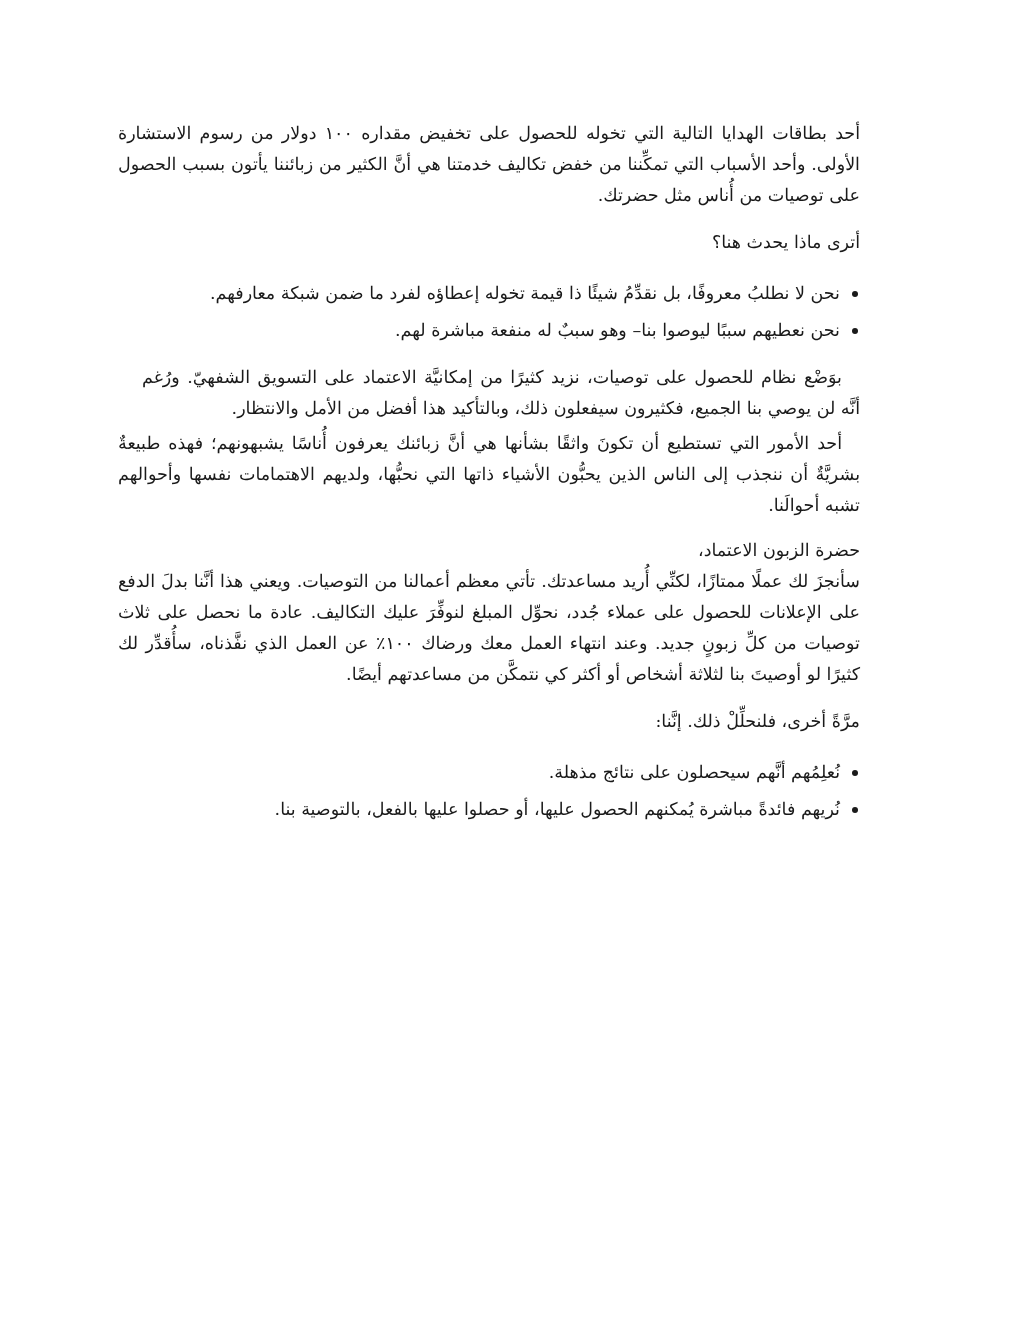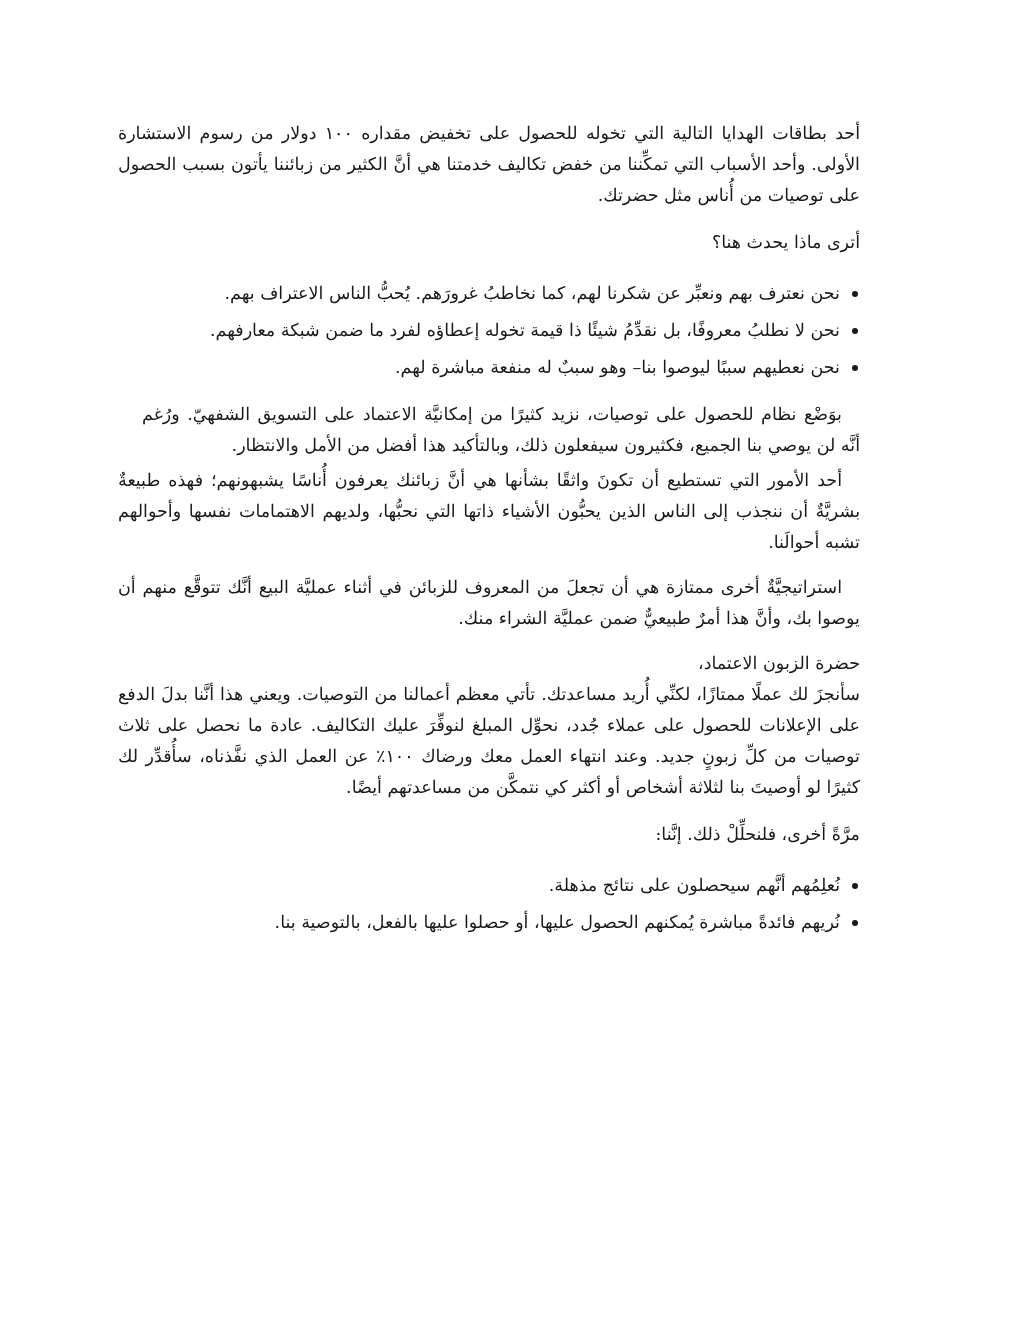--- a/index.html
+++ b/index.html
@@ -70,37 +70,32 @@
 
 <div class="page">
 
   <p class="para">أحد بطاقات الهدايا التالية التي تخوله للحصول على تخفيض مقداره ١٠٠ دولار من رسوم الاستشارة الأولى. وأحد الأسباب التي تمكِّننا من خفض تكاليف خدمتنا هي أنَّ الكثير من زبائننا يأتون بسبب الحصول على توصيات من أُناس مثل حضرتك.</p>
 
   <p class="question">أترى ماذا يحدث هنا؟</p>
 
   <ul class="bullets">
     <li>
       <span class="bullet-dot"></span>
-      <span>نحن نعترف بهم ونعبِّر عن شكرنا لهم، كما نخاطبُ غرورَهم. يُحبُّ الناس الاعتراف بهم.</span>
-    </li>
-    <li>
-      <span class="bullet-dot"></span>
       <span>نحن لا نطلبُ معروفًا، بل نقدِّمُ شيئًا ذا قيمة تخوله إعطاؤه لفرد ما ضمن شبكة معارفهم.</span>
     </li>
     <li>
       <span class="bullet-dot"></span>
       <span>نحن نعطيهم سببًا ليوصوا بنا– وهو سببٌ له منفعة مباشرة لهم.</span>
     </li>
   </ul>
 
   <p class="para indent tight">بوَضْع نظام للحصول على توصيات، نزيد كثيرًا من إمكانيَّة الاعتماد على التسويق الشفهيّ. ورُغم أنَّه لن يوصي بنا الجميع، فكثيرون سيفعلون ذلك، وبالتأكيد هذا أفضل من الأمل والانتظار.</p>
 
   <p class="para indent">أحد الأمور التي تستطيع أن تكونَ واثقًا بشأنها هي أنَّ زبائنك يعرفون أُناسًا يشبهونهم؛ فهذه طبيعةٌ بشريَّةٌ أن ننجذب إلى الناس الذين يحبُّون الأشياء ذاتها التي نحبُّها، ولديهم الاهتمامات نفسها وأحوالهم تشبه أحوالَنا.</p>
 
-  <p class="para indent">استراتيجيَّةٌ أخرى ممتازة هي أن تجعلَ من المعروف للزبائن في أثناء عمليَّة البيع أنَّك تتوقَّع منهم أن يوصوا بك، وأنَّ هذا أمرٌ طبيعيٌّ ضمن عمليَّة الشراء منك.</p>
 
   <div class="letter">
     <p class="salutation">حضرة الزبون الاعتماد،</p>
     <p class="salutation">سأنجزَ لك عملًا ممتازًا، لكنِّي أُريد مساعدتك. تأتي معظم أعمالنا من التوصيات. ويعني هذا أنَّنا بدلَ الدفع على الإعلانات للحصول على عملاء جُدد، نحوِّل المبلغ لنوفِّرَ عليك التكاليف. عادة ما نحصل على ثلاث توصيات من كلِّ زبونٍ جديد. وعند انتهاء العمل معك ورضاك ١٠٠٪ عن العمل الذي نفَّذناه، سأُقدِّر لك كثيرًا لو أوصيتَ بنا لثلاثة أشخاص أو أكثر كي نتمكَّن من مساعدتهم أيضًا.</p>
   </div>
 
   <p class="question">مرَّةً أخرى، فلنحلِّلْ ذلك. إنَّنا:</p>
 
   <ul class="bullets">
     <li>

